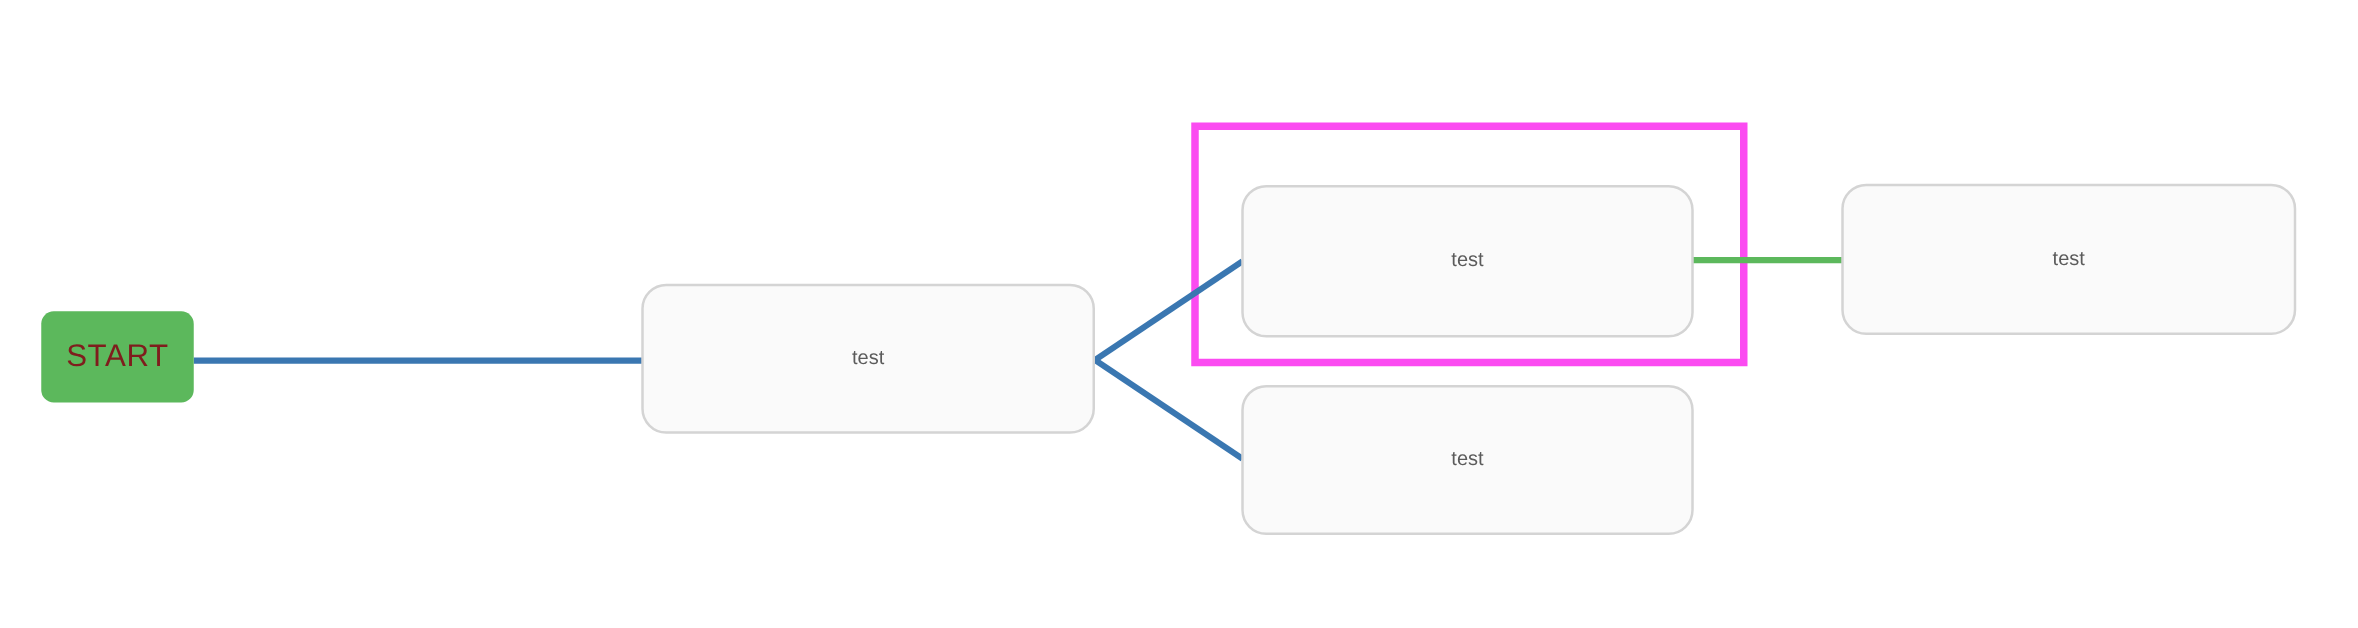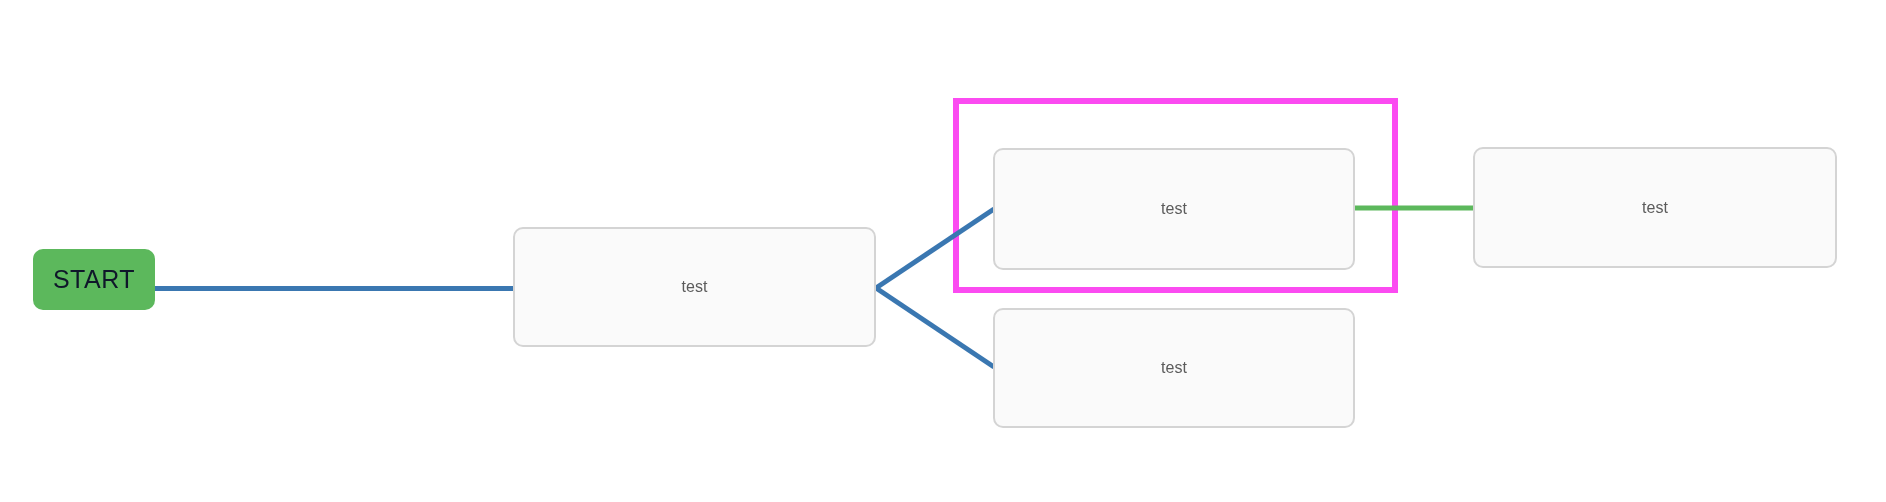--- a/index.html
+++ b/index.html
@@ -26,47 +26,47 @@
     border: 6px solid var(--selection, #fb4bf1);
     background: transparent;
     z-index: 1;
   }
   
   .node {
     position: absolute;
     box-sizing: border-box;
     background: var(--node_bg, #fafafa);
     border: 2px solid var(--node_border, #d4d4d4);
-    border-radius: 10px;
+    border-radius: 20px;
     display: flex;
     align-items: center;
     justify-content: center;
     color: var(--node_text, #5b5b5b);
     font-size: 16px;
     z-index: 3;
   }
   .node-1 { left: 513px; top: 227px; width: 363px; height: 120px; }
   .node-2 { left: 993px; top: 148px; width: 362px; height: 122px; }
   .node-3 { left: 993px; top: 308px; width: 362px; height: 120px; }
   .node-4 { left: 1473px; top: 147px; width: 364px; height: 121px; }
   
   .start-node {
     position: absolute;
     left: 33px;
     top: 249px;
     width: 122px;
-    height: 61px;
+    height: 73px;
     box-sizing: border-box;
     background: var(--start_bg, #5cb85c);
     border: none;
     border-radius: 10px;
     display: flex;
     align-items: center;
     justify-content: center;
-    color: #0f172a;
+    color: #7f1d1d;
     font-size: 25px;
     letter-spacing: 0.5px;
     z-index: 3;
     cursor: pointer;
   }
   
   .edge-layer {
     position: absolute;
     left: 0;
     top: 0;

